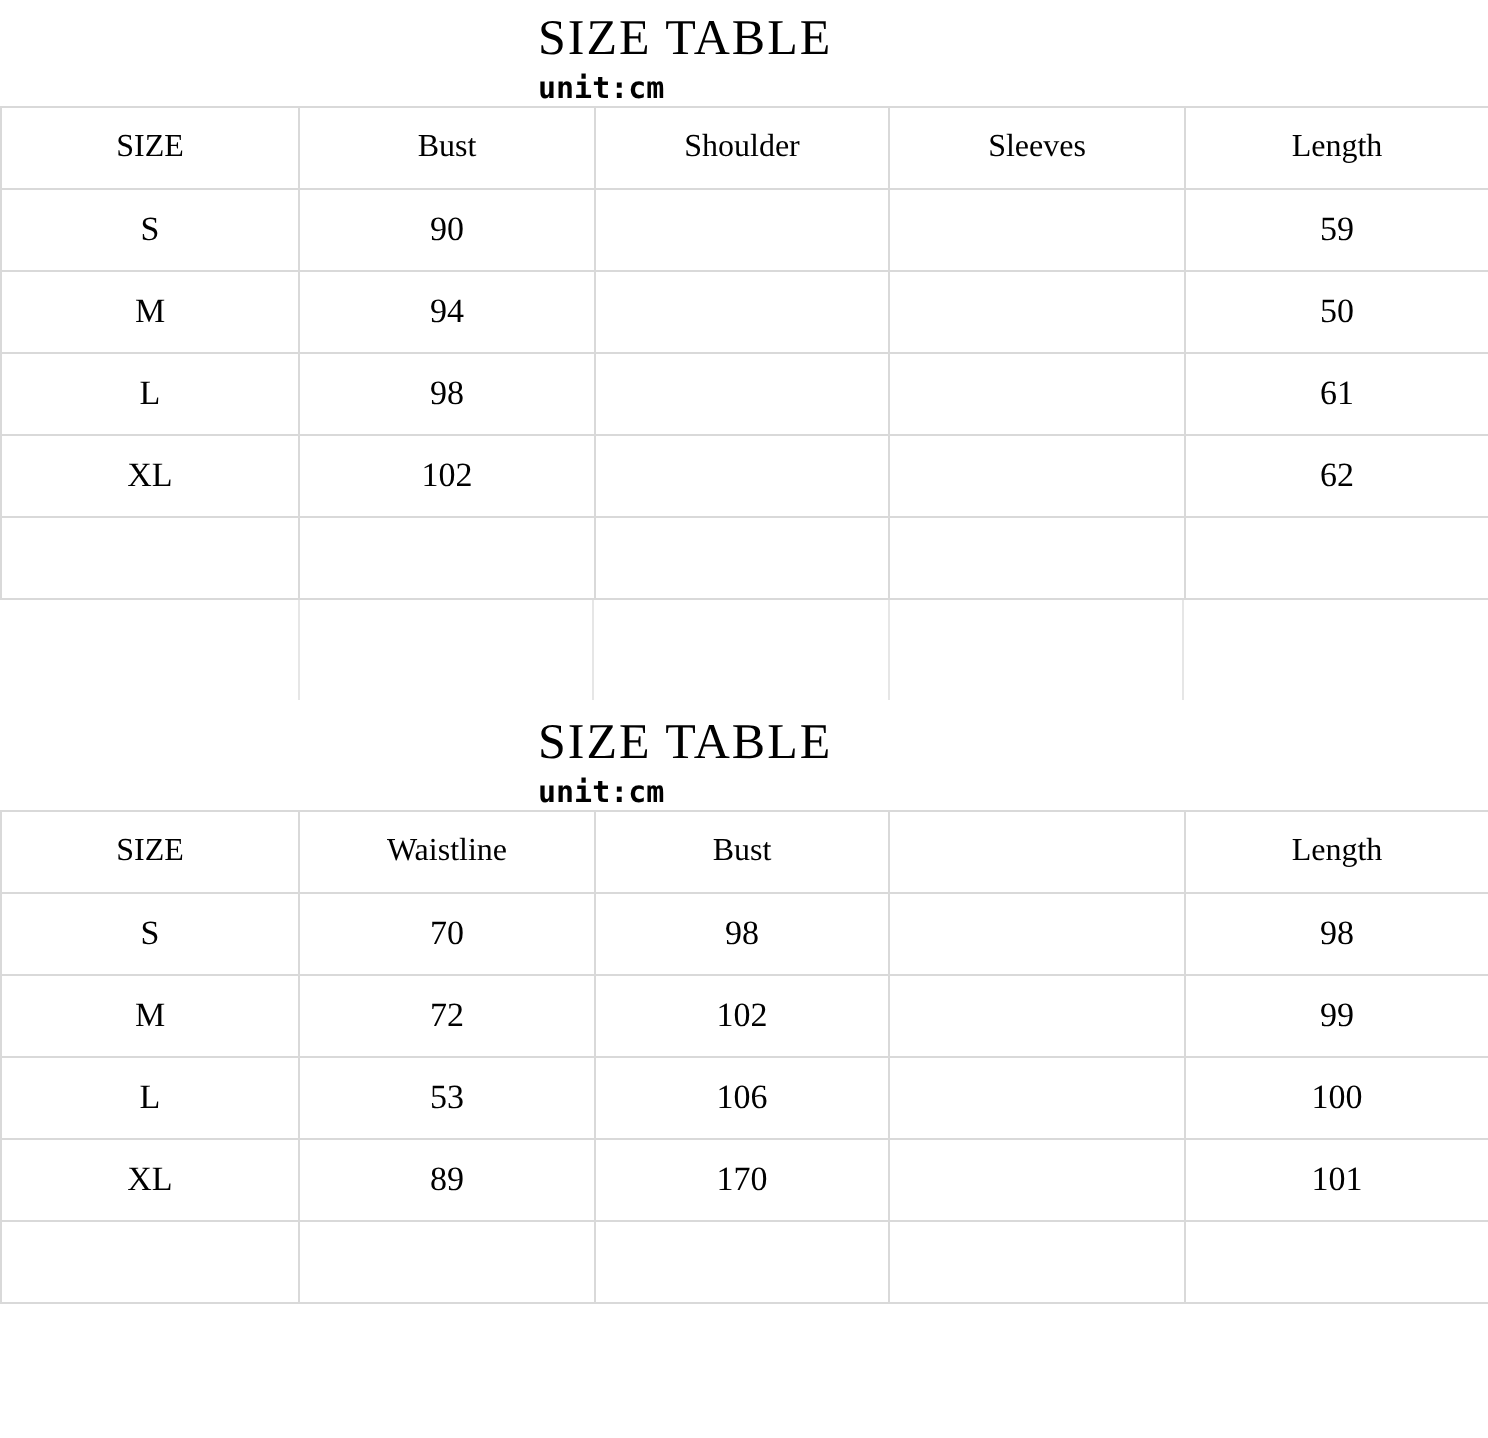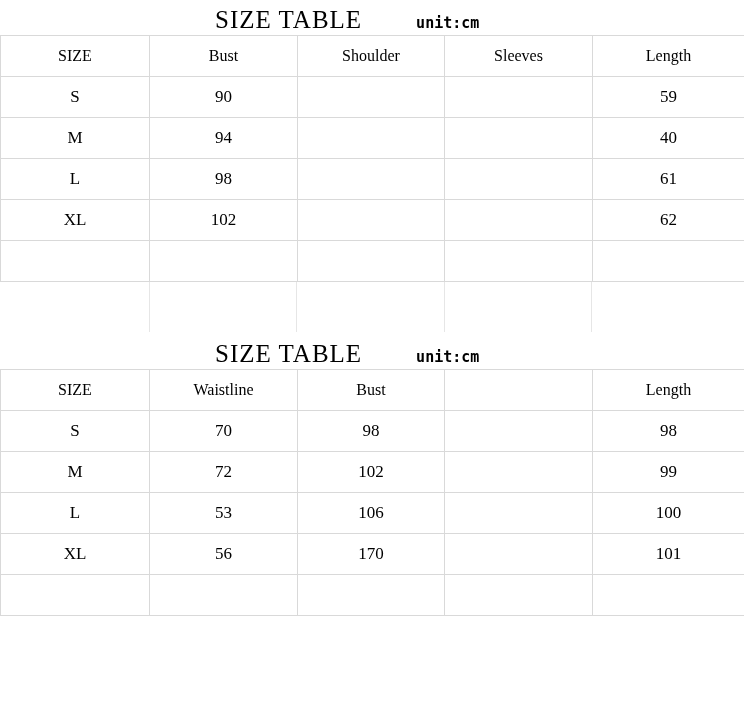--- a/index.html
+++ b/index.html
@@ -22,20 +22,21 @@
   .size-block {
     width: 744px;
     box-sizing: border-box;
   }
   .block-title-row {
     display: flex;
     align-items: baseline;
     justify-content: flex-start;
     padding-left: 215px;
     box-sizing: border-box;
+    flex-direction: column;
   }
   .block-title {
     font-family: "Liberation Serif", serif;
     font-size: 25px;
     letter-spacing: 1px;
     line-height: 1.15;
     white-space: nowrap;
   }
   .block-unit {
     font-family: "DejaVu Sans Mono", monospace;
@@ -125,21 +126,21 @@
           <td>90</td>
           <td></td>
           <td></td>
           <td>59</td>
         </tr>
         <tr>
           <td>M</td>
           <td>94</td>
           <td></td>
           <td></td>
-          <td>40</td>
+          <td>50</td>
         </tr>
         <tr>
           <td>L</td>
           <td>98</td>
           <td></td>
           <td></td>
           <td>61</td>
         </tr>
         <tr>
           <td>XL</td>
@@ -204,21 +205,21 @@
         </tr>
         <tr>
           <td>L</td>
           <td>53</td>
           <td>106</td>
           <td></td>
           <td>100</td>
         </tr>
         <tr>
           <td>XL</td>
-          <td>56</td>
+          <td>89</td>
           <td>170</td>
           <td></td>
           <td>101</td>
         </tr>
         <tr class="blank-row">
           <td></td>
           <td></td>
           <td></td>
           <td></td>
           <td></td>

